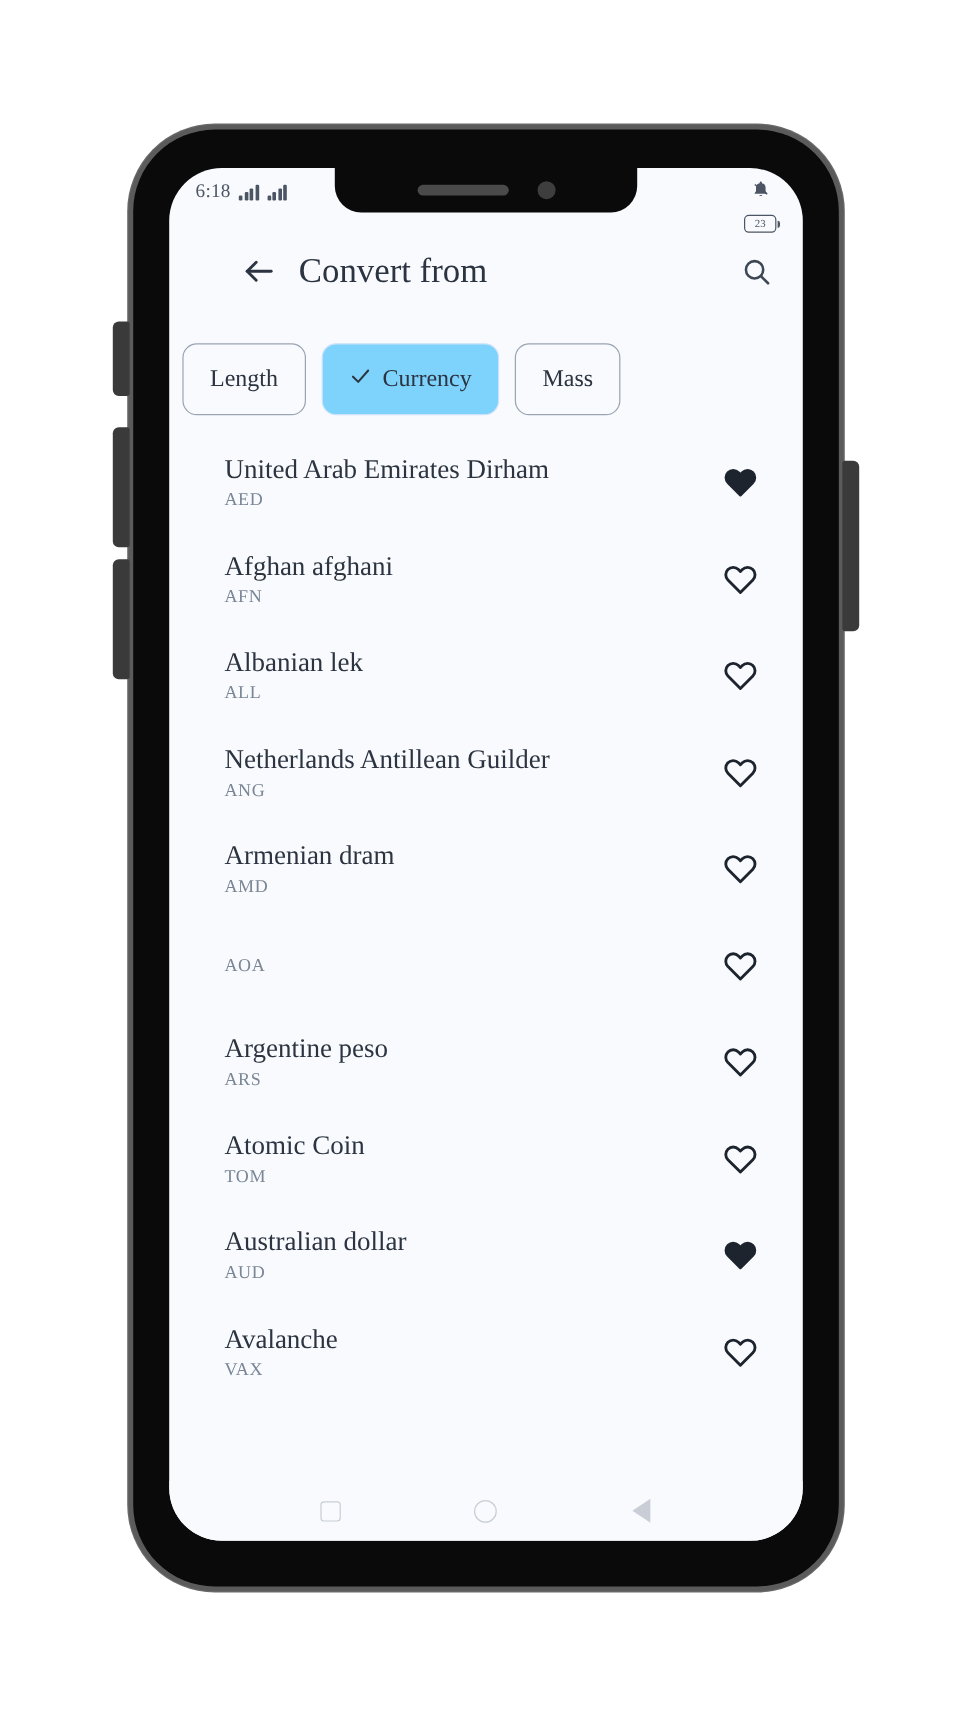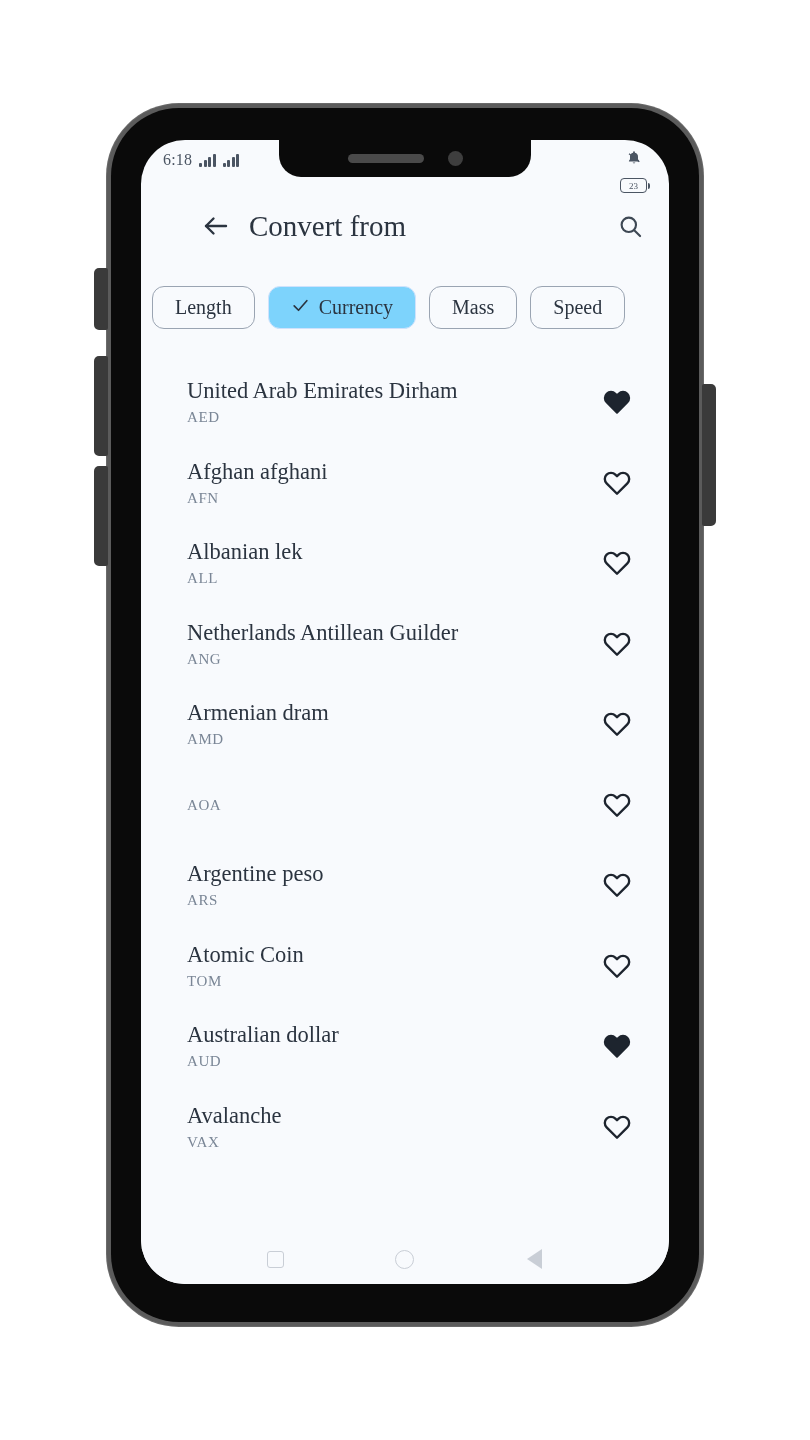--- a/index.html
+++ b/index.html
@@ -167,21 +167,21 @@
   .chips {
     position: absolute;
     left: 0; top: 146px;
     width: 100%;
     display: flex;
     gap: 13px;
     padding-left: 11px;
     z-index: 15;
   }
   .chip {
-    height: 43px;
+    height: 60px;
     border: 1.4px solid #9aa4b2;
     border-radius: 12px;
     display: flex;
     align-items: center;
     justify-content: center;
     gap: 9px;
     padding: 0 22px;
     font-size: 20px;
     color: #2b3440;
     background: #f8fafd;
@@ -355,23 +355,20 @@
         </div>
         <div class="chip selected">
           <span class="check"><svg width="19" height="19" viewBox="0 0 24 24" fill="none" stroke="#2b3440" stroke-width="2.1" stroke-linecap="round" stroke-linejoin="round">
               <polyline points="4,12.5 9.5,18 20,6"></polyline>
             </svg></span>
           <span>Currency</span>
         </div>
         <div class="chip">
           <span>Mass</span>
         </div>
-        <div class="chip">
-          <span>Speed</span>
-        </div>
       </div>
 
     <div class="list" id="list">
         <div class="row">
           <div class="row-text">
             <div class="row-name">United Arab Emirates Dirham</div>
             <div class="row-code">AED</div>
           </div>
           <div class="heart-btn">
             <svg width="30" height="30" viewBox="0 0 24 24" fill="#1d242e" stroke="#1d242e" stroke-width="1.6" stroke-linejoin="round">

